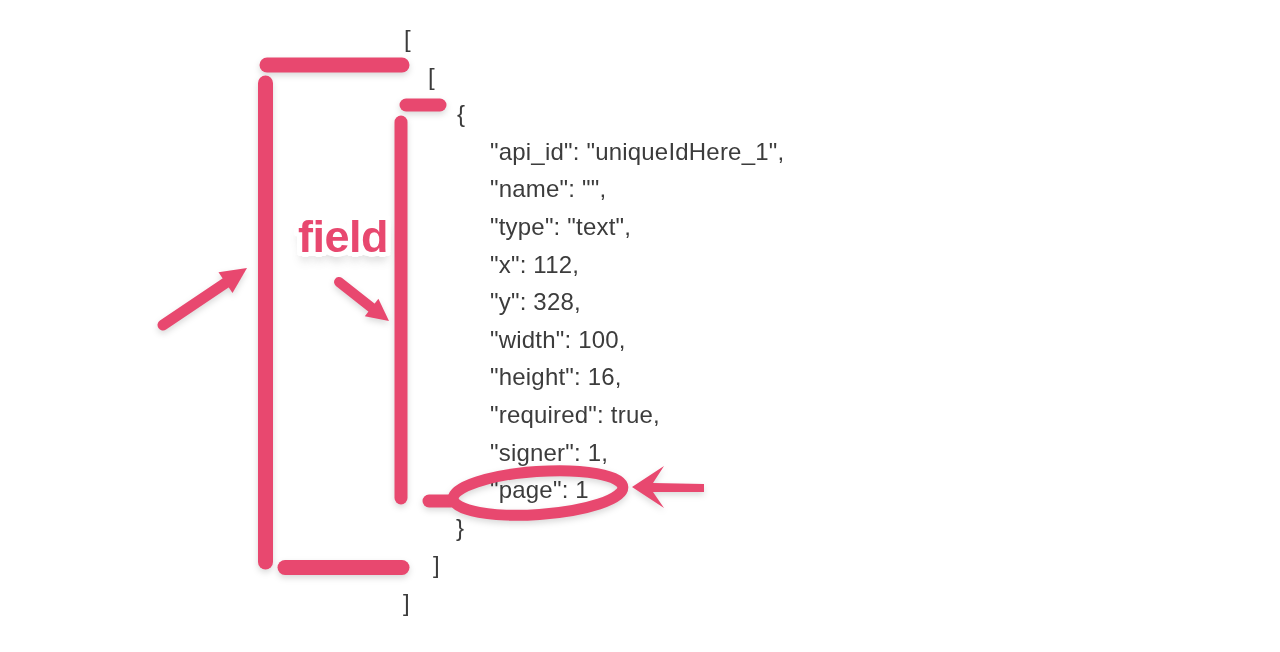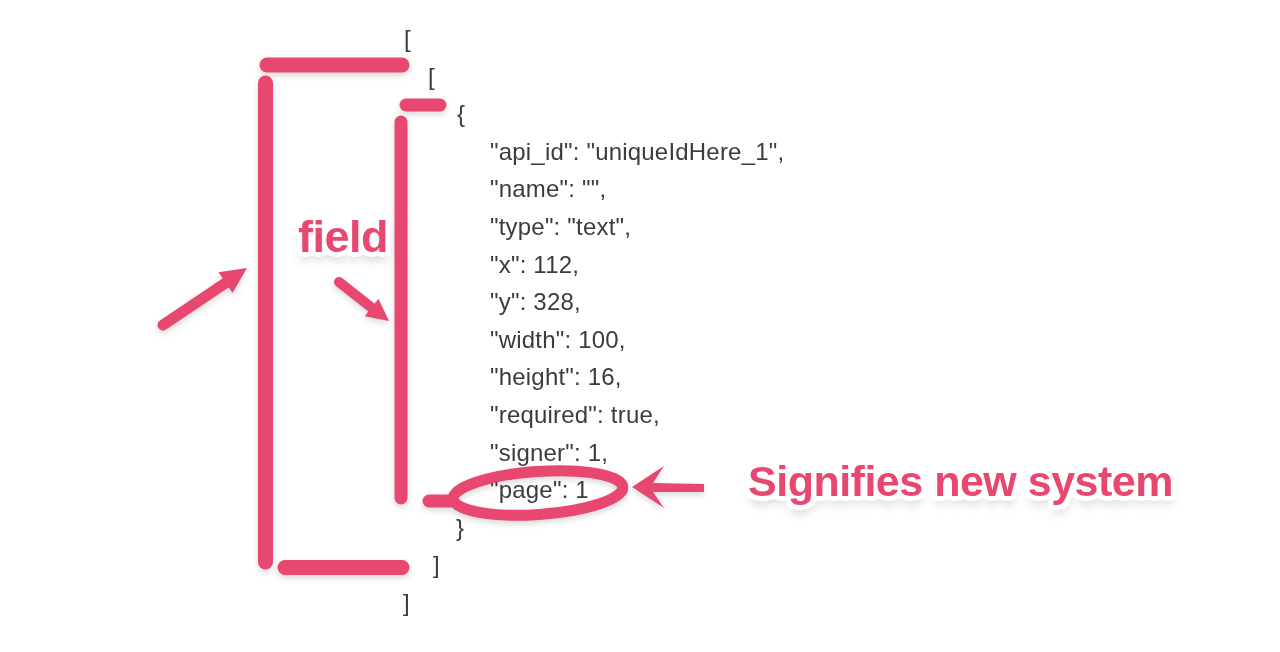--- a/index.html
+++ b/index.html
@@ -85,15 +85,14 @@
 
     <g>
       <line class="pink-stroke" x1="339" y1="282" x2="372" y2="308" stroke-width="10"></line>
       <polygon class="pink-fill" points="389,321 364.8,316.2 378.4,298.8"></polygon>
     </g>
 
     <polygon class="pink-fill" points="632,487 664,466 653,483 704,484 704,492 653,492 664,508"></polygon>
   </svg>
 
   <div class="pink-label label-field">field</div>
-  <div class="pink-label label-signifies">Signifies new system</div>
 
 </div>
 
 </body></html>

